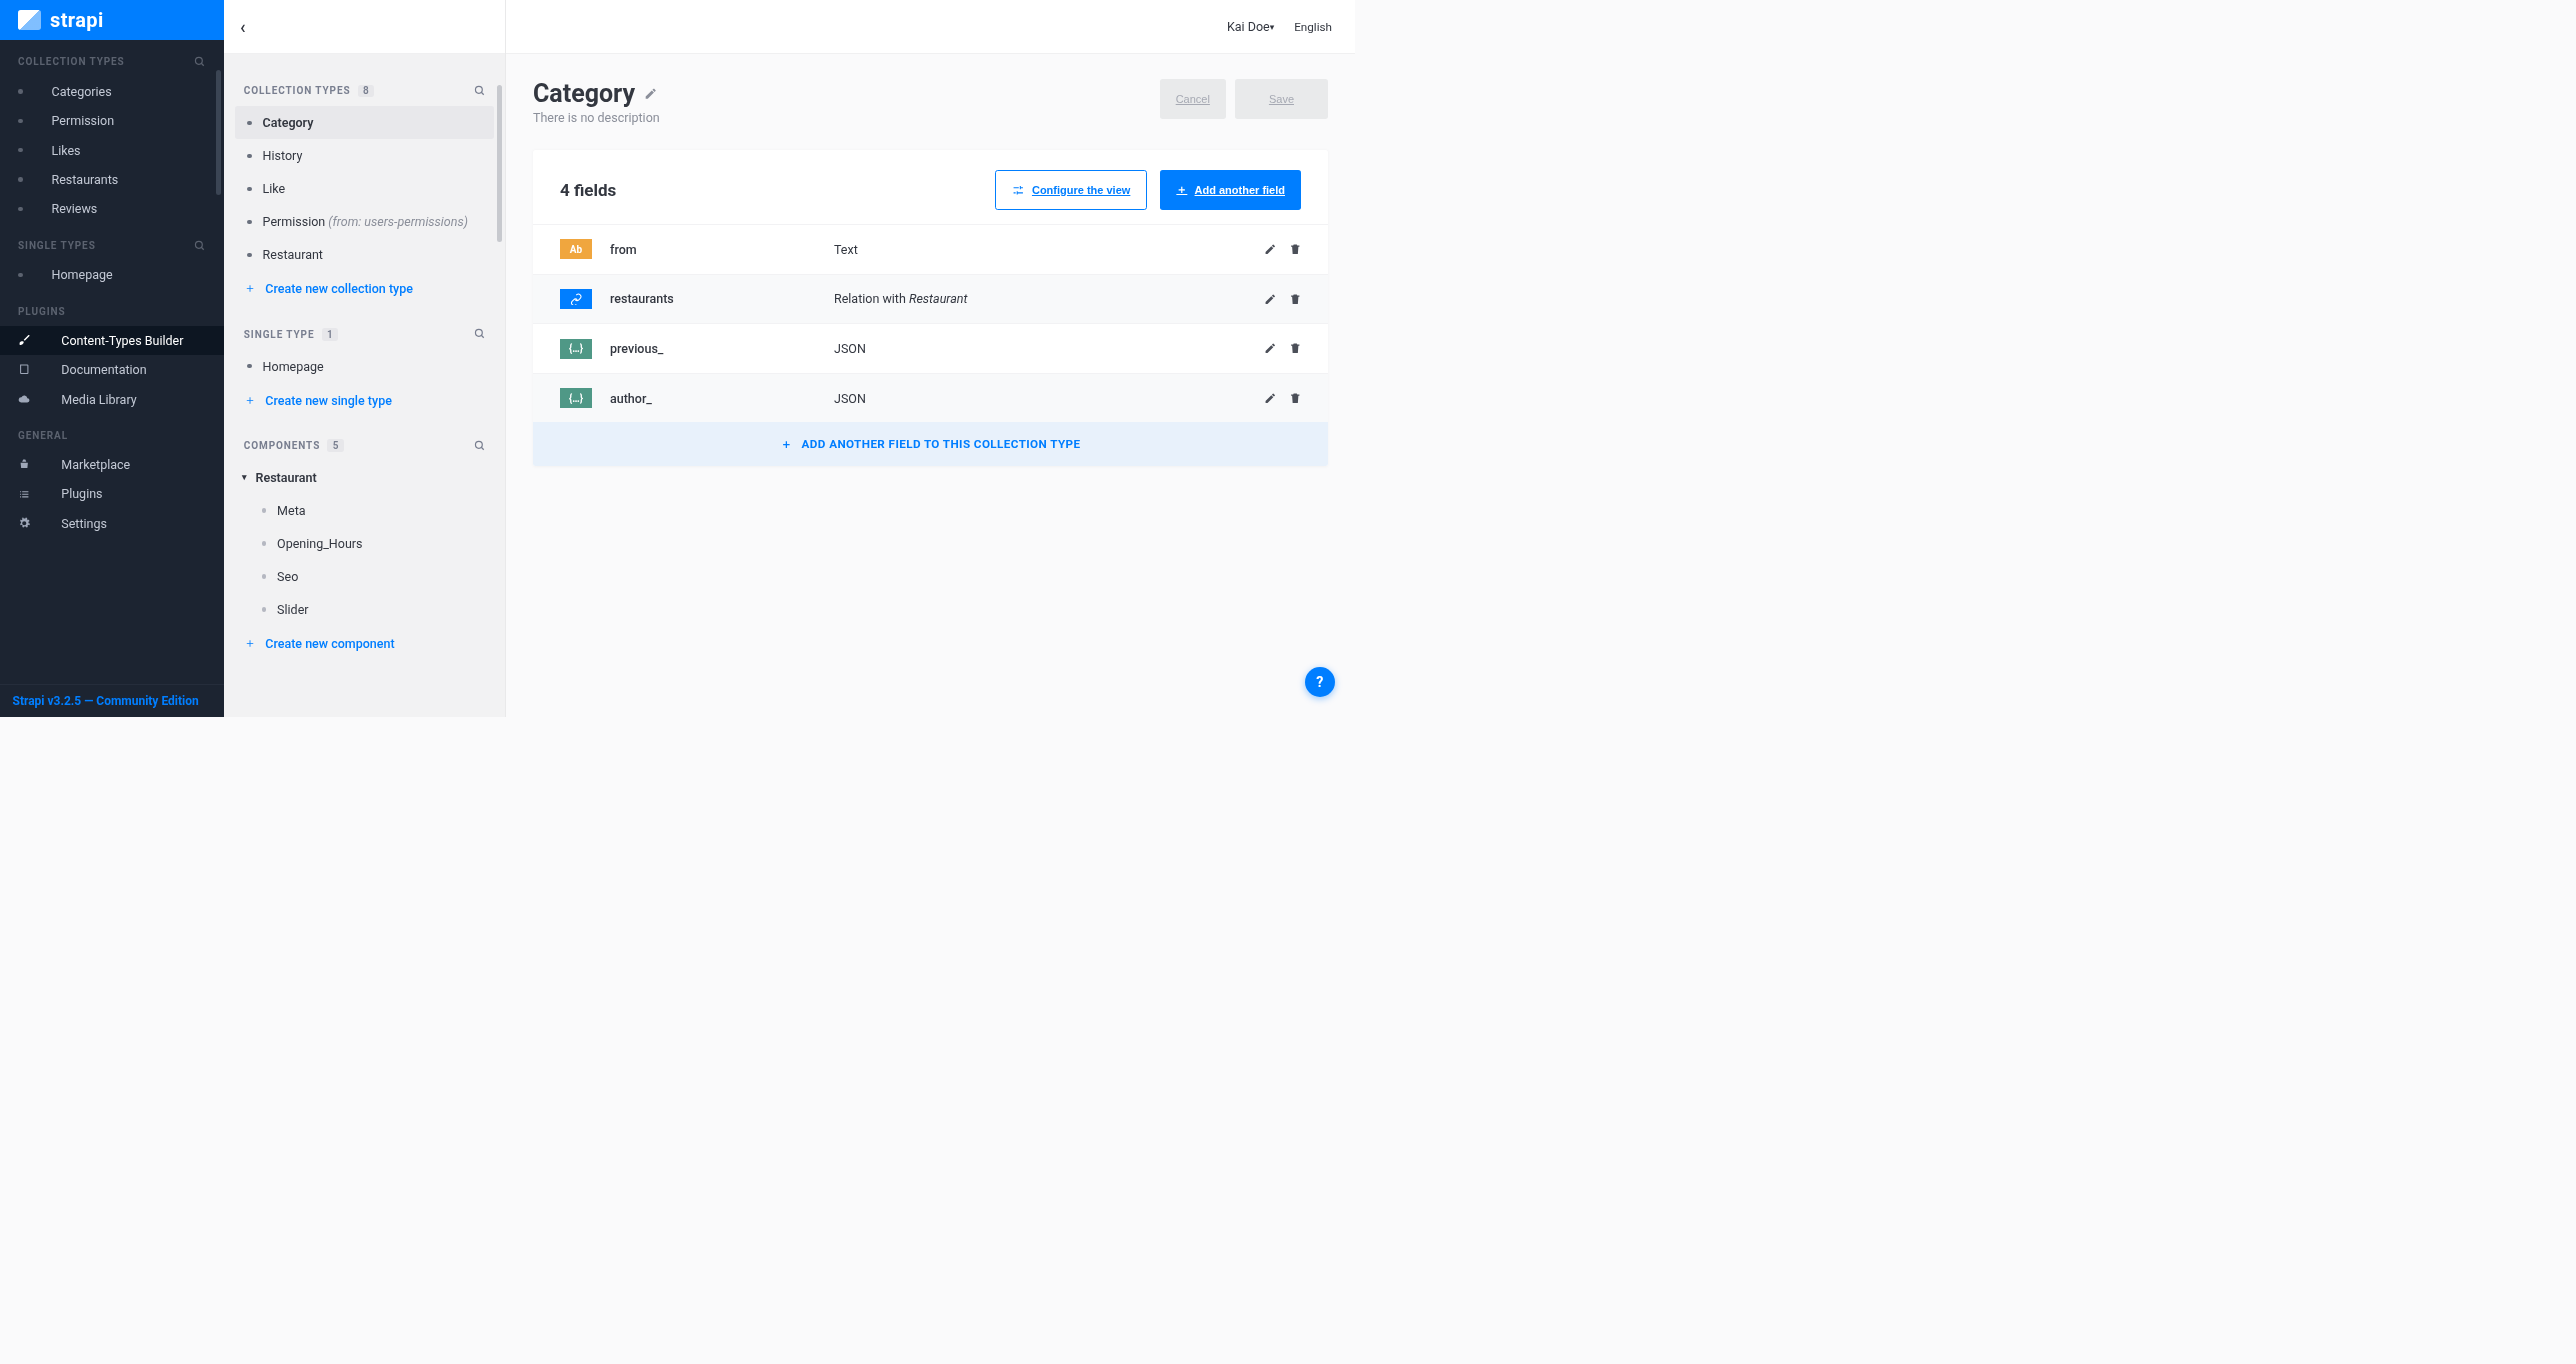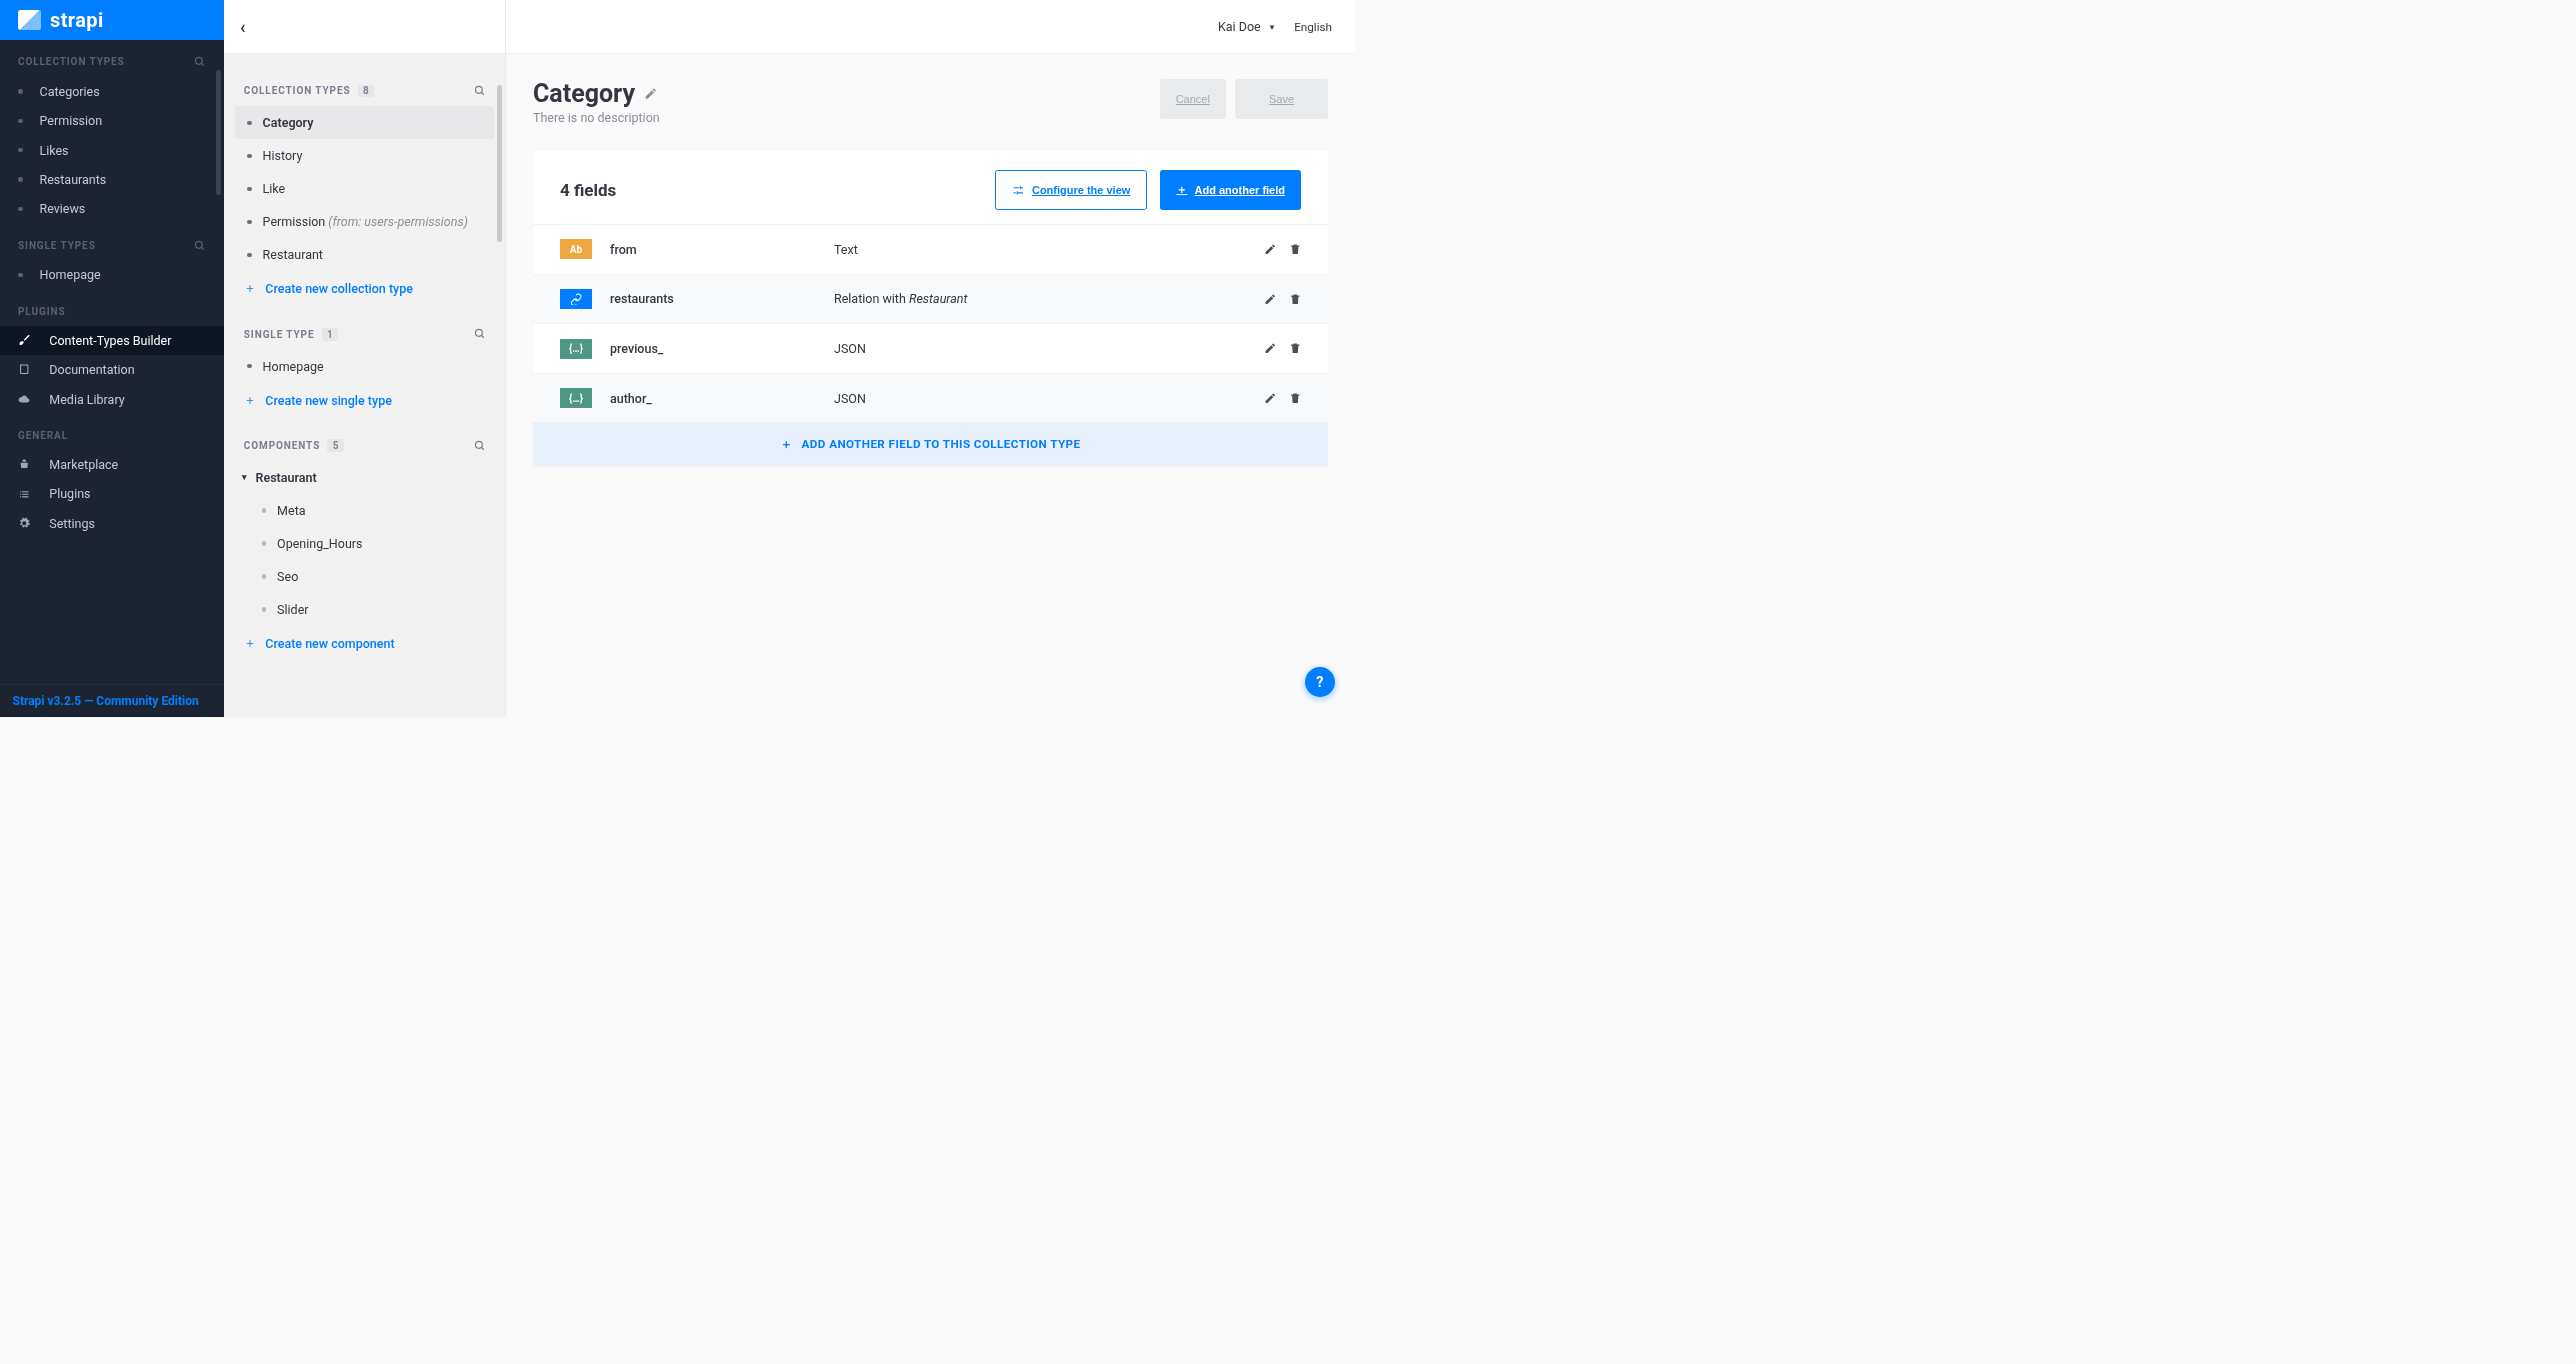--- a/index.html
+++ b/index.html
@@ -56,21 +56,21 @@
   font-size: 10px;
   font-weight: 700;
   letter-spacing: 0.9px;
   color: #5b626f;
   text-transform: uppercase;
 }
 .dark-section-title .search-icon { color: #5b626f; font-size: 11.7px; cursor: pointer; }
 .dark-item {
   display: flex;
   align-items: center;
-  gap: 17px;
+  gap: 29px;
   padding: 7.2px 18px;
   font-size: 12.5px;
   color: #c3c9d5;
   cursor: pointer;
 }
 .dark-item.active { background: #0d1622; color: #fff; }
 .dark-item .bullet { width: 4.5px; height: 4.5px; border-radius: 50%; background: #5b626f; }
 .dark-item .ico { width: 14.3px; text-align: center; color: #9ea7b8; }
 .dark-item.active .ico { color: #fff; }
 .dark-footer {
@@ -194,21 +194,21 @@
   border-bottom: 0.9px solid #f0f0f1;
   display: flex;
   align-items: center;
   justify-content: flex-end;
   padding: 0 23px;
   gap: 20px;
 }
 .user-menu {
   display: flex;
   align-items: center;
-  gap: 9px;
+  gap: 0;
   font-size: 12.5px;
   color: #333740;
   cursor: pointer;
 }
 .user-menu .caret { font-size: 9px; }
 .lang {
   font-size: 11.7px;
   color: #333740;
   cursor: pointer;
 }

